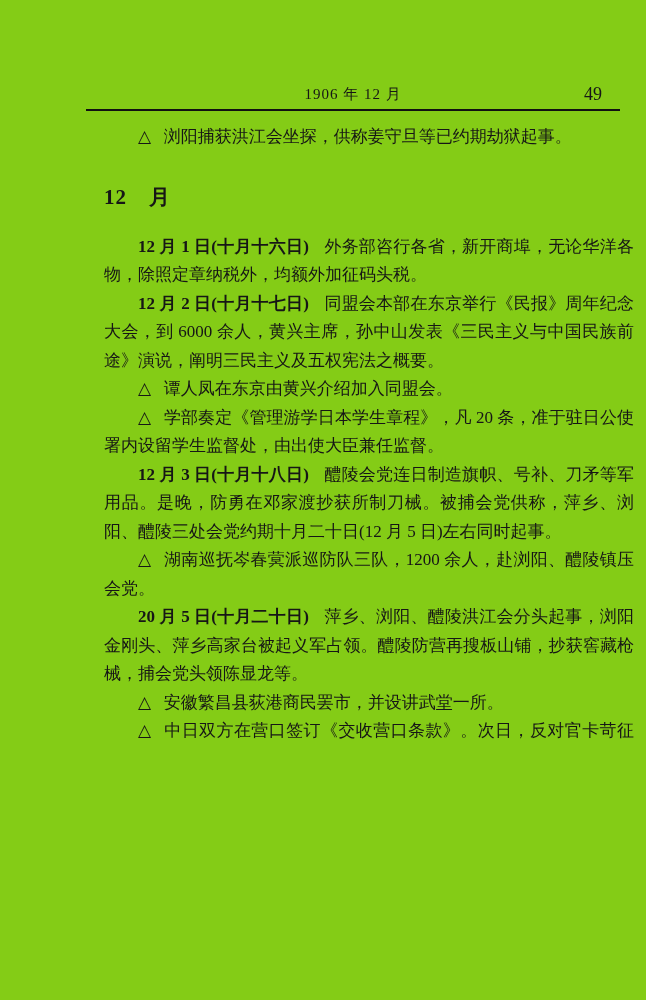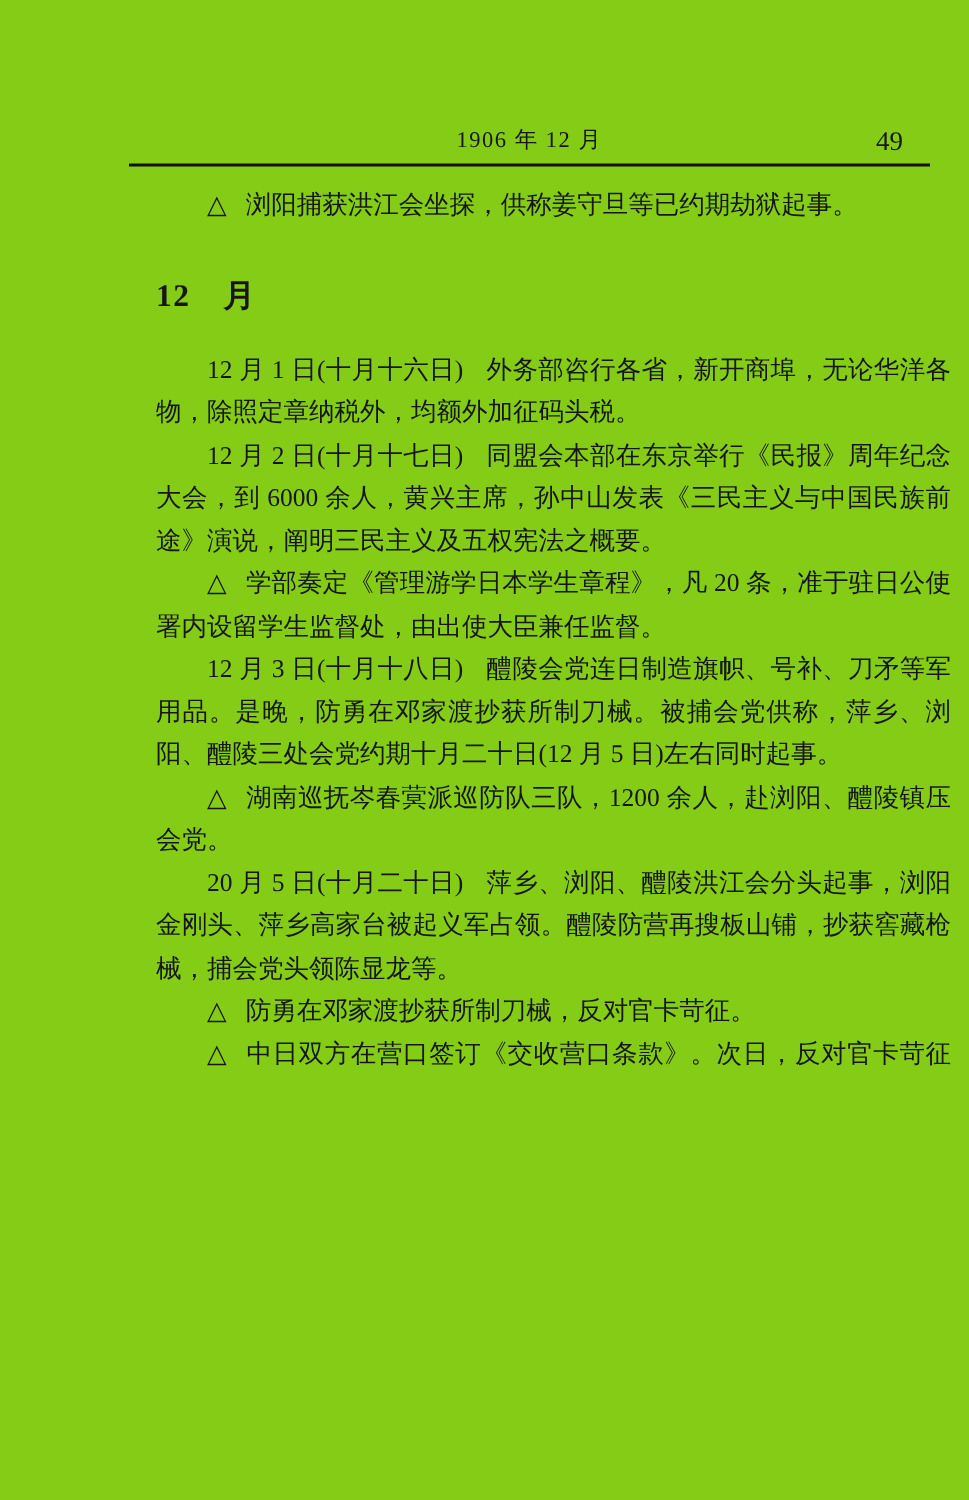--- a/index.html
+++ b/index.html
@@ -58,21 +58,21 @@
     margin: 0;
     text-indent: 2em;
     text-align: justify;
     text-align-last: left;
     word-break: break-all;
   }
   .para.fill-last {
     text-align-last: justify;
   }
   .entry-date {
-    font-weight: normal;
+    font-weight: bold;
     margin-right: 0.9em;
     white-space: nowrap;
   }
   .tri-marker {
     margin-right: 0.75em;
   }
   .month-heading {
     margin: 30px 0 21px 0;
     font-size: 21px;
     line-height: 30px;
@@ -95,28 +95,29 @@
 
     <p class="para"><span class="tri-marker">△</span><span>浏阳捕获洪江会坐探，供称姜守旦等已约期劫狱起事。</span></p>
 
     <h2 class="month-heading">12　月</h2>
 
     <p class="para"><span class="entry-date">12 月 1 日(十月十六日)</span><span>外务部咨行各省，新开商埠，无论华洋各物，除照定章纳税外，均额外加征码头税。</span></p>
 
 
     <p class="para"><span class="entry-date">12 月 2 日(十月十七日)</span><span>同盟会本部在东京举行《民报》周年纪念大会，到 6000 余人，黄兴主席，孙中山发表《三民主义与中国民族前途》演说，阐明三民主义及五权宪法之概要。</span></p>
 
+    <p class="para"><span class="tri-marker">△</span><span>谭人凤在东京由黄兴介绍加入同盟会。</span></p>
 
     <p class="para"><span class="tri-marker">△</span><span>学部奏定《管理游学日本学生章程》，凡 20 条，准于驻日公使署内设留学生监督处，由出使大臣兼任监督。</span></p>
 
     <p class="para"><span class="entry-date">12 月 3 日(十月十八日)</span><span>醴陵会党连日制造旗帜、号补、刀矛等军用品。是晚，防勇在邓家渡抄获所制刀械。被捕会党供称，萍乡、浏阳、醴陵三处会党约期十月二十日(12 月 5 日)左右同时起事。</span></p>
 
     <p class="para"><span class="tri-marker">△</span><span>湖南巡抚岑春蓂派巡防队三队，1200 余人，赴浏阳、醴陵镇压会党。</span></p>
 
 
     <p class="para"><span class="entry-date">20 月 5 日(十月二十日)</span><span>萍乡、浏阳、醴陵洪江会分头起事，浏阳金刚头、萍乡高家台被起义军占领。醴陵防营再搜板山铺，抄获窖藏枪械，捕会党头领陈显龙等。</span></p>
 
-    <p class="para"><span class="tri-marker">△</span><span>防勇在邓家渡抄获所制刀械，反对官卡苛征。</span></p>
+    <p class="para"><span class="tri-marker">△</span><span>安徽繁昌县荻港商民罢市，并设讲武堂一所。</span></p>
 
     <p class="para fill-last"><span class="tri-marker">△</span><span>中日双方在营口签订《交收营口条款》。次日，反对官卡苛征</span></p>
 
   </div>
 </div>
 
 </body></html>

